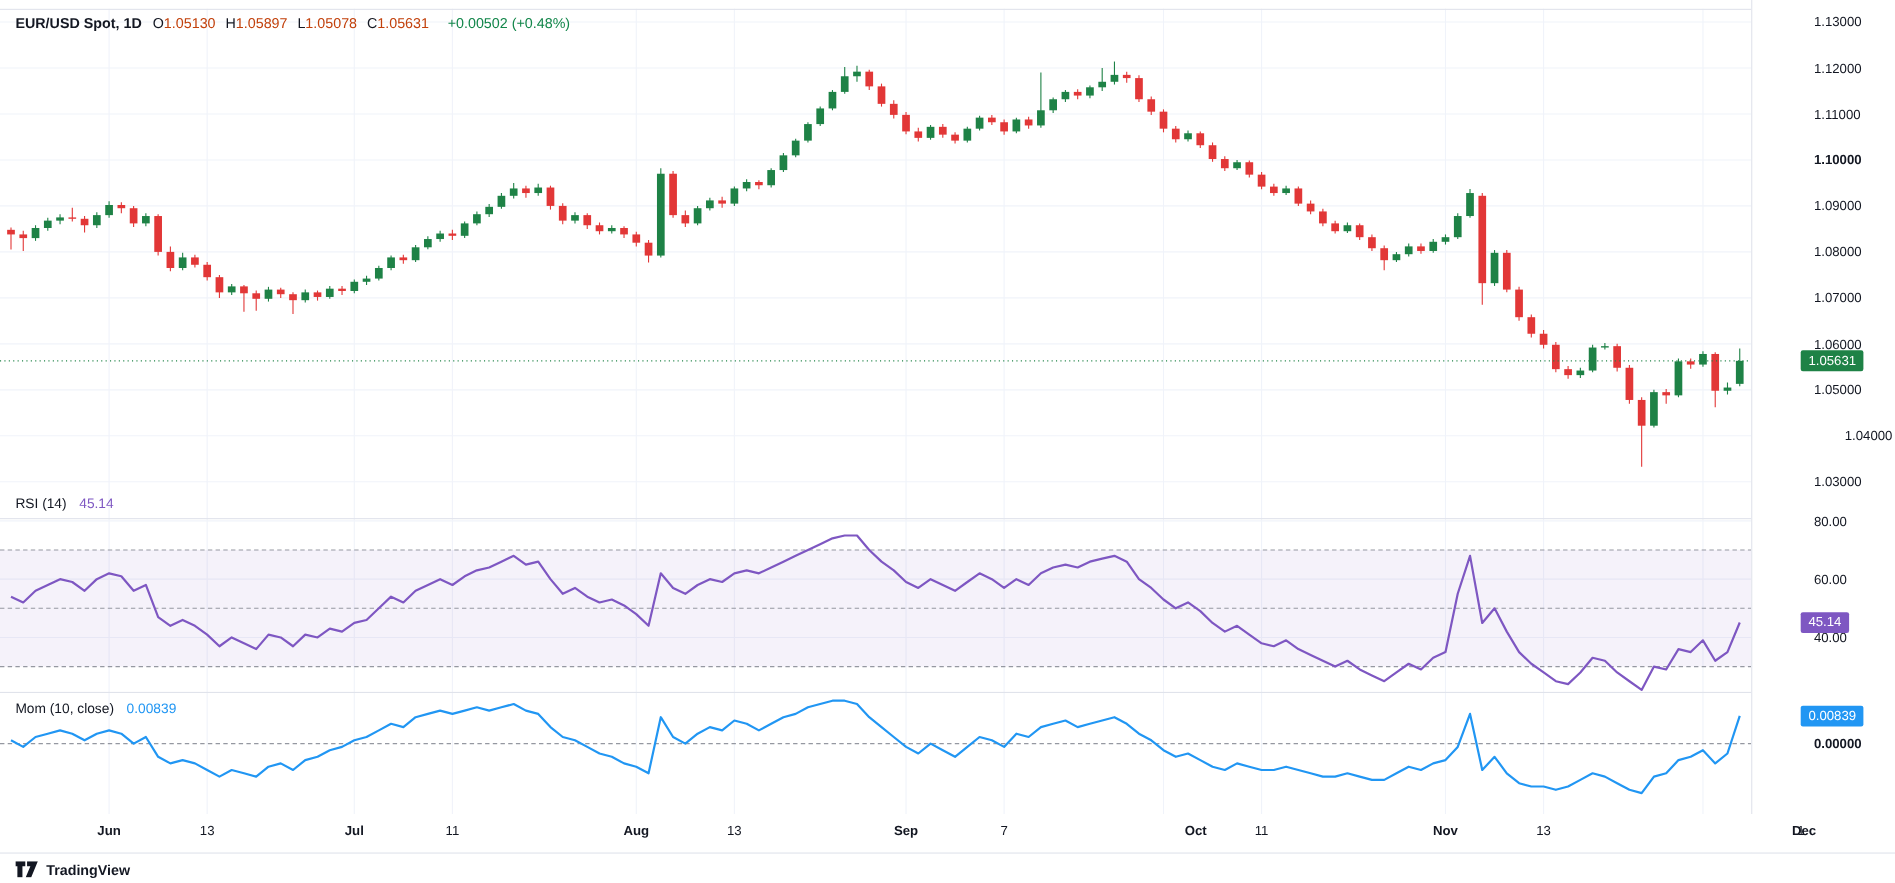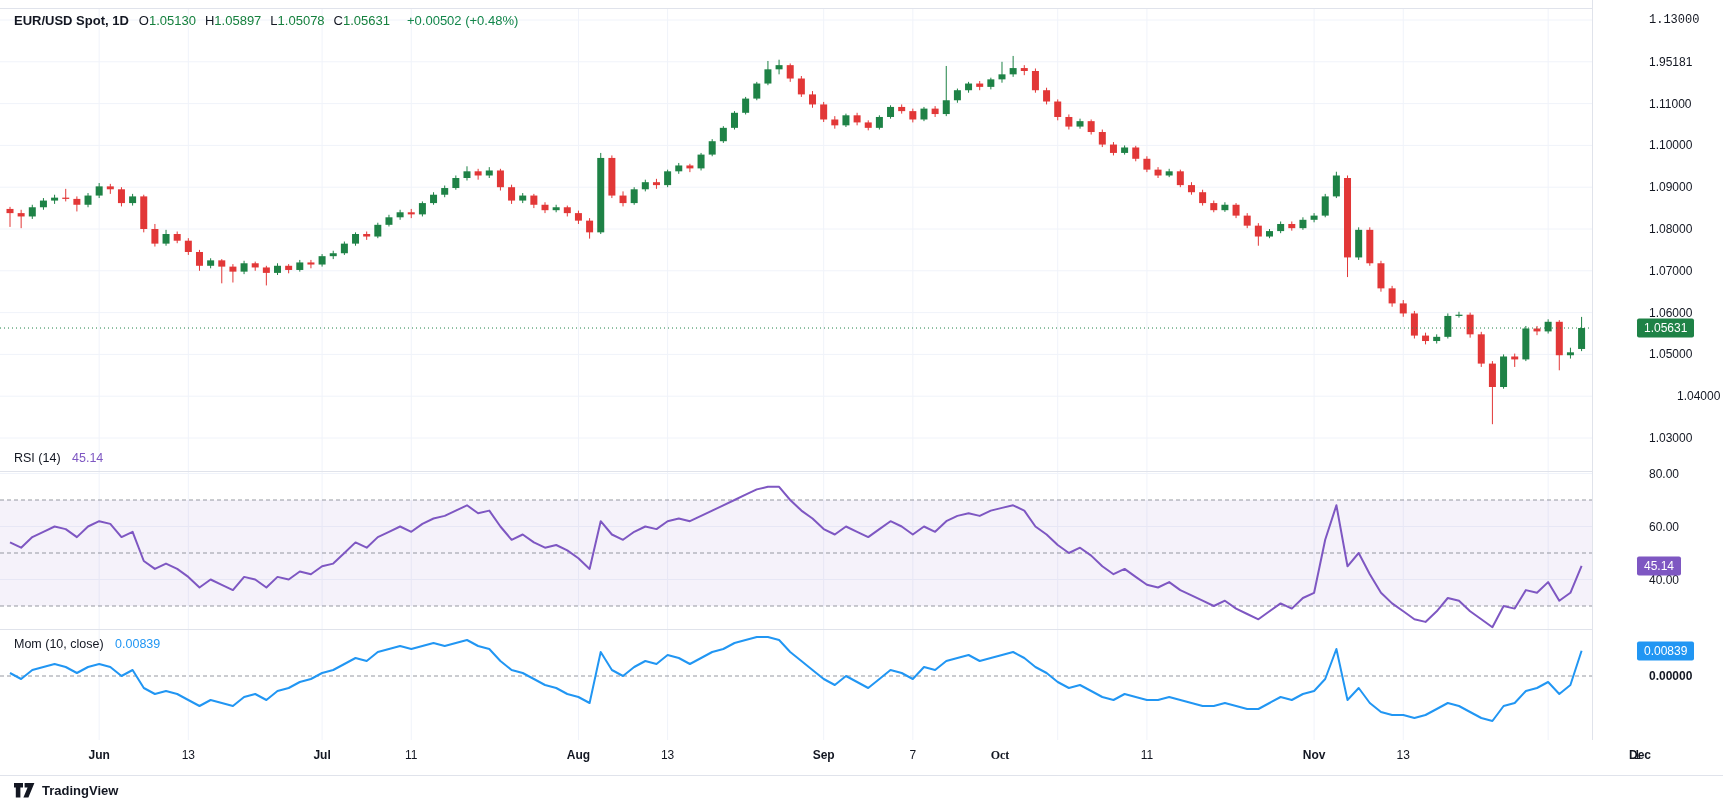--- a/index.html
+++ b/index.html
@@ -3,21 +3,21 @@
 <meta charset="utf-8">
 <style>
   html,body{margin:0;padding:0;background:#fff;}
   .root{position:relative;width:1723px;height:803px;background:#fff;overflow:hidden;
         font-family:"Liberation Sans",sans-serif;color:#131722;}
   .sep{position:absolute;left:0;width:1723px;height:1px;background:#e0e3eb;}
   #plot-svg{position:absolute;left:0;top:0;}
   .legend{position:absolute;left:14px;font-size:13px;white-space:nowrap;z-index:5;}
   .legend .sym{font-weight:600;color:#131722;margin-right:10px;}
   .legend .k{color:#131722;}
-  .legend .v{color:#15803d;}
+  .legend .v{color:#c2410c;}
   .legend .chg{color:#12864a;margin-left:8px;}
   .legend .ind-val-rsi{color:#7e57c2;margin-left:8px;}
   .legend .ind-val-mom{color:#2196f3;margin-left:8px;}
   .ohlc-item{margin-right:9px;}
   .axis-col{position:absolute;left:1592px;top:0;width:131px;height:775px;
             border-left:1px solid #e0e3eb;background:#fff;z-index:3;}
   .axis-label{position:absolute;left:56px;font-size:12px;color:#131722;transform:translateY(-50%);}
   .badge{position:absolute;left:44px;color:#fff;font-size:12px;line-height:19px;height:19px;
          padding:0 7px;border-radius:2px;z-index:6;transform:translateY(-50%);}
   .badge-price{background:#1e8246;}
@@ -373,24 +373,24 @@
 
   <div class="legend" style="top:637px;font-size:12.5px">
     <span class="k">Mom (10, close)</span>
     <span class="ind-val-mom">0.00839</span>
   </div>
 
   <div class="axis-col" id="axis-col">
     <div class="badge badge-price" id="badge-price" style="top: 328.024px;">1.05631</div>
     <div class="badge badge-rsi" id="badge-rsi" style="top: 565.879px;">45.14</div>
     <div class="badge badge-mom" id="badge-mom" style="top: 650.83px;">0.00839</div>
-  <div class="axis-label" style="top: 20px; font-family: Liberation Mono, monospace;">1.13000</div>
-      <div class="axis-label" style="top: 61.8px;">1.95181</div>
+  <div class="axis-label" style="top: 20px;">1.13000</div>
+      <div class="axis-label" style="top: 61.8px;">1.12000</div>
       <div class="axis-label" style="top: 103.6px;">1.11000</div>
-      <div class="axis-label" style="top: 145.4px;">1.10000</div>
+      <div class="axis-label" style="top: 145.4px; font-weight: bold;">1.10000</div>
       <div class="axis-label" style="top: 187.2px;">1.09000</div>
       <div class="axis-label" style="top: 229px;">1.08000</div>
       <div class="axis-label" style="top: 270.8px;">1.07000</div>
       <div class="axis-label" style="top: 312.6px;">1.06000</div>
       <div class="axis-label" style="top: 354.4px;">1.05000</div>
       <div class="axis-label" style="top: 396.2px; margin-left: 28px;">1.04000</div>
       <div class="axis-label" style="top: 438px;">1.03000</div>
       <div class="axis-label" style="top: 473.5px;">80.00</div>
       <div class="axis-label" style="top: 526.5px;">60.00</div>
       <div class="axis-label" style="top: 579.5px;">40.00</div>
@@ -399,21 +399,21 @@
 
   <div class="xaxis" id="xaxis">
       <div class="xtick bold" style="left: 99.168px;">Jun</div>
       <div class="xtick" style="left: 188.336px;">13</div>
       <div class="xtick bold" style="left: 322.088px;">Jul</div>
       <div class="xtick" style="left: 411.256px;">11</div>
       <div class="xtick bold" style="left: 578.446px;">Aug</div>
       <div class="xtick" style="left: 667.614px;">13</div>
       <div class="xtick bold" style="left: 823.658px;">Sep</div>
       <div class="xtick" style="left: 912.826px;">7</div>
-      <div class="xtick bold" style="left: 1000px; font-family: Liberation Serif, serif;">Oct</div>
+      <div class="xtick bold" style="left: 1087px;">Oct</div>
       <div class="xtick" style="left: 1146.89px;">11</div>
       <div class="xtick bold" style="left: 1314.08px;">Nov</div>
       <div class="xtick" style="left: 1403.25px;">13</div>
       <div class="xtick bold" style="left: 1640px;">Dec</div>
       <div class="xtick" style="left: 1637.32px;">1</div>
     </div>
 
   <div class="footer">
     <svg width="21" height="15" viewBox="0 0 21 15">
       <path d="M0 0 h9 v4.6 h-2.6 v10 h-4.6 v-10 H0 z" fill="#131722"></path>

